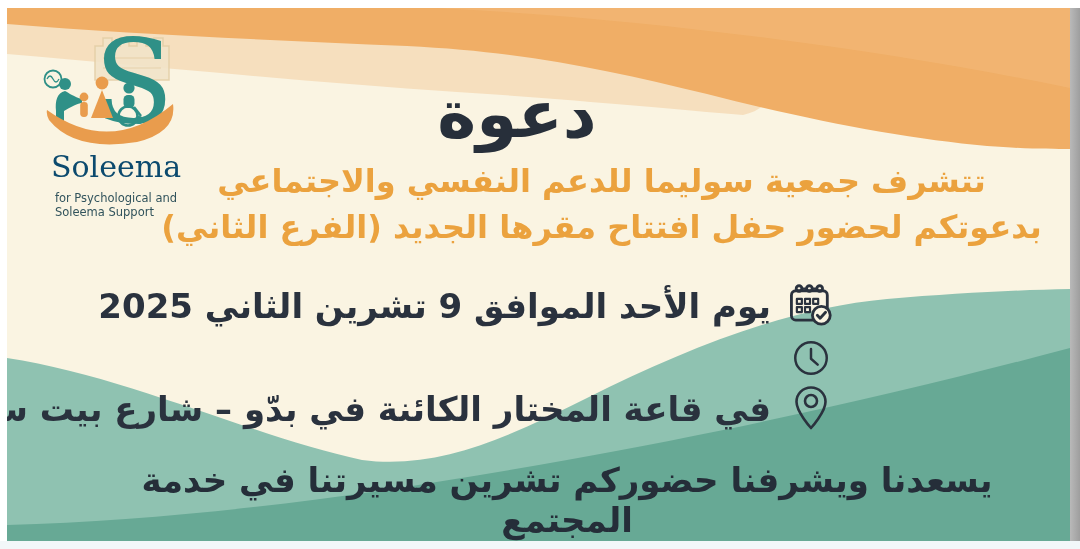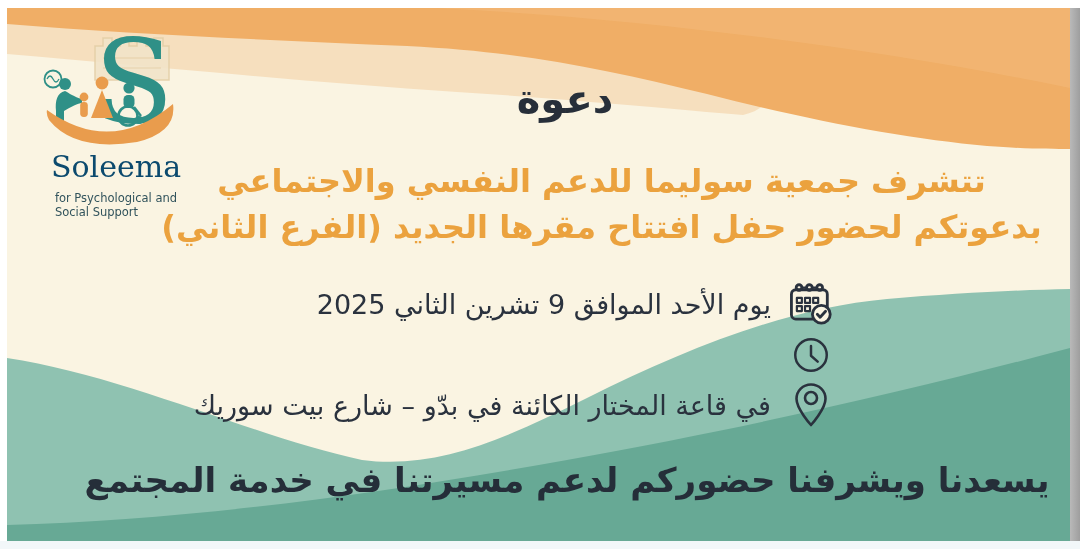--- a/index.html
+++ b/index.html
@@ -19,33 +19,33 @@
   .bottom-strip{position:absolute;left:0;top:541px;width:1080px;height:8px;background:#f2f7f9;}
 
   
   .logo{position:absolute;left:18px;top:10px;width:182px;display:flex;flex-direction:column;align-items:center;}
   .logo .brand{font-family:"DejaVu Serif","Liberation Serif",serif;font-size:30px;color:#0c4a6e;line-height:1;margin-top:2px;}
   .logo .sub{font-size:11.5px;color:#31535C;line-height:1.25;margin-top:9px;}
 
   
   .title{
     position:absolute;top:68px;left:0;width:1020px;text-align:center;
-    font-size:40px;font-weight:bold;color:#272F3A;letter-spacing:0;margin-left:48px;
+    font-size:66px;font-weight:bold;color:#272F3A;letter-spacing:0;
   }
   .intro{
     position:absolute;top:150px;left:112px;width:965px;text-align:center;direction:rtl;
     font-size:32px;font-weight:bold;color:#EBA23E;line-height:1.45;
   }
   .details{
     position:absolute;top:272px;right:233px;direction:rtl;display:flex;flex-direction:column;gap:4px;
   }
   .detail-row{display:flex;align-items:center;gap:14px;direction:rtl;}
   .detail-row .d-icon{flex:0 0 auto;display:flex;align-items:center;justify-content:center;width:52px;}
   .detail-row .d-text{
-    font-size:27px;font-weight:normal;color:#2A323E;white-space:nowrap;line-height:1.55;
+    font-size:34px;font-weight:bold;color:#2A323E;white-space:nowrap;line-height:1.55;
   }
   .footer-line{
     position:absolute;top:452px;left:70px;width:980px;text-align:center;direction:rtl;
     font-size:34px;font-weight:bold;color:#252E39;
   }
   .ic{stroke:#2A323E;fill:none;stroke-width:2.6;stroke-linecap:round;stroke-linejoin:round;}
 </style>
 </head>
 <body>
 
@@ -104,21 +104,21 @@
             <circle cx="97" cy="98" r="9.5" fill="none" stroke="#2F9087" stroke-width="2.6"></circle>
             <circle cx="108" cy="102" r="3" fill="none" stroke="#2F9087" stroke-width="2"></circle>
             <path d="M103,89 l7,9" stroke="#2F9087" stroke-width="2.4" fill="none"></path>
           </g>
           <path d="M16,92 Q80,138 142,86 Q146,114 106,124 Q44,134 18,102 Q15,96 16,92 Z" fill="#E99C4D"></path>
         </g>
       </svg>
       <div class="brand">Soleema</div>
       <div class="sub">
         <div>for Psychological and</div>
-        <div>Social Support</div>
+        <div>Soleema Support</div>
       </div>
     </div>
 
     <div class="title">دعوة</div>
 
     <div class="intro">
       <div>تتشرف جمعية سوليما للدعم النفسي والاجتماعي</div>
       <div>بدعوتكم لحضور حفل افتتاح مقرها الجديد (الفرع الثاني)</div>
     </div>
 
@@ -160,20 +160,20 @@
           <svg width="40" height="52" viewBox="0 0 40 50" class="ic">
             <path d="M20,3.5 C12,3.5 5.5,9.8 5.5,17.8 C5.5,28 20,44 20,44 C20,44 34.5,28 34.5,17.8 C34.5,9.8 28,3.5 20,3.5 Z"></path>
             <circle cx="20" cy="17" r="6"></circle>
           </svg>
         </span>
         <span class="d-text">في قاعة المختار الكائنة في بدّو – شارع بيت سوريك</span>
       </div>
 
     </div>
 
-    <div class="footer-line">يسعدنا ويشرفنا حضوركم لدعم مسيرتنا في خدمة المجتمع</div>
+    <div class="footer-line">يسعدنا ويشرفنا حضوركم تشرين مسيرتنا في خدمة المجتمع</div>
 
   </div>
 
   <div class="right-strip"></div>
   <div class="bottom-strip"></div>
 
 </div>
 
 </body></html>

